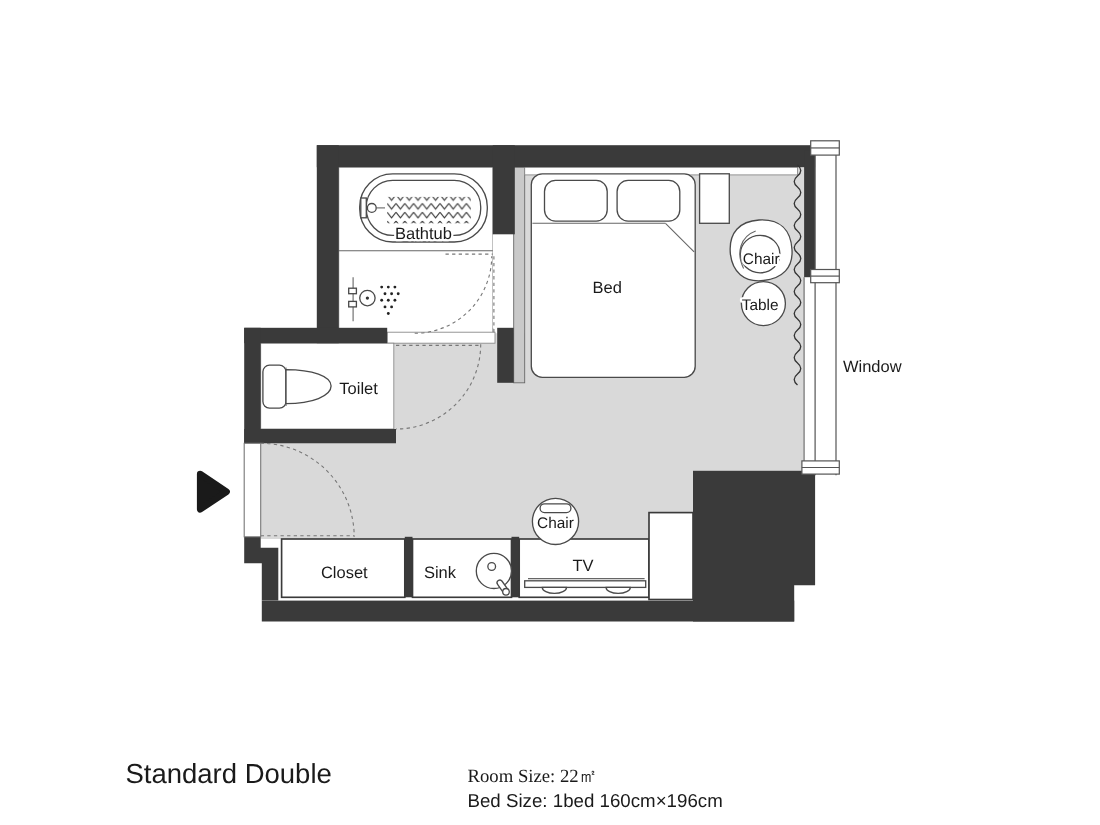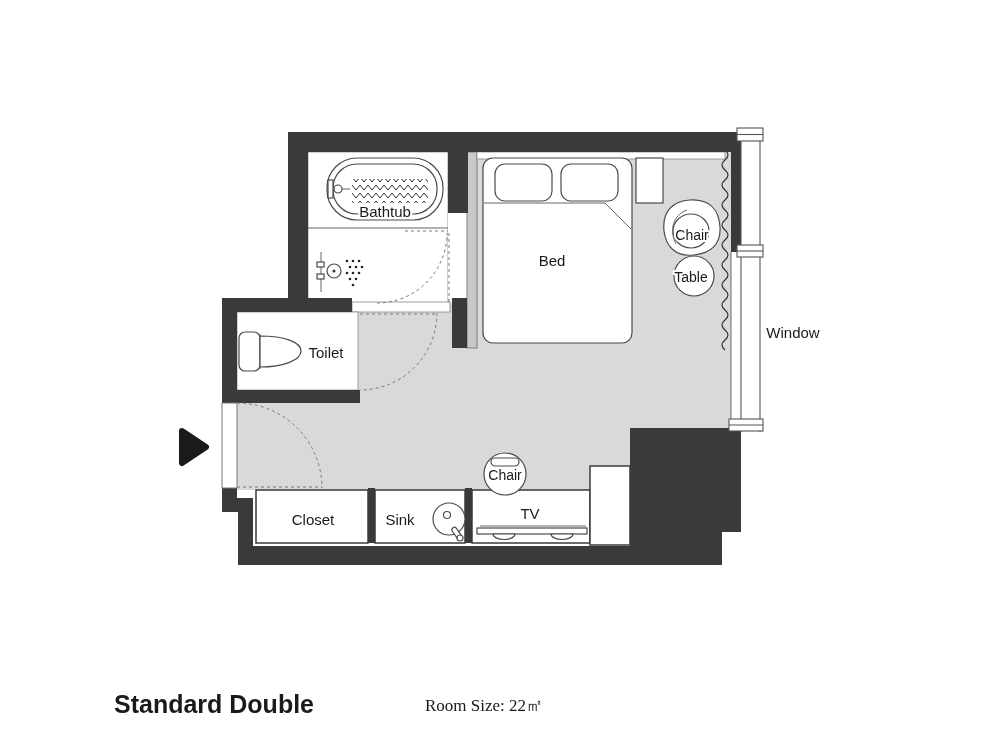--- a/index.html
+++ b/index.html
@@ -11,21 +11,21 @@
   #plan-svg{position:absolute;left:0;top:0;}
   .plan-label{font-family:"Liberation Sans",sans-serif;font-size:15px;fill:var(--text);
               text-anchor:middle;paint-order:stroke;stroke:#ffffff;stroke-width:4px;
               stroke-linejoin:round;}
   .plan-label.small{font-size:14px;}
   .wall{fill:var(--wall);stroke:none;}
   .thin{stroke:#666;stroke-width:1;fill:none;}
   .fixture{fill:#ffffff;stroke:#4a4a4a;stroke-width:1.2;}
   .dash{fill:none;stroke:#777;stroke-width:1;stroke-dasharray:3 3;}
   .box{fill:#ffffff;stroke:#3a3a3a;stroke-width:1.5;}
-  #room-name{position:absolute;left:114px;top:690px;font-size:25px;font-weight:bold;
+  #room-name{position:absolute;left:114px;top:690px;font-size:25px;font-weight:normal;
              color:var(--text);letter-spacing:0px;}
   #room-size{position:absolute;left:425px;top:694px;font-size:17px;color:var(--text);font-family:Liberation Serif, serif;}
   #bed-size{position:absolute;left:425px;top:719px;font-size:17px;color:var(--text);}
 </style>
 </head>
 <body>
 
 <div id="stage">
   <svg id="plan-svg" width="1000" height="750" viewBox="0 0 1000 750">
     <defs>
@@ -168,13 +168,14 @@
     <text class="plan-label small" x="691" y="282">Table</text>
     <text class="plan-label" x="793" y="338">Window</text>
     <text class="plan-label small" x="505" y="480">Chair</text>
     <text class="plan-label" x="313" y="525">Closet</text>
     <text class="plan-label" x="400" y="525">Sink</text>
     <text class="plan-label" x="530" y="519">TV</text>
   </svg>
 
   <div id="room-name">Standard Double</div>
   <div id="room-size">Room Size: 22㎡</div>
+  <div id="bed-size">Bed Size: 1bed 160cm×196cm</div>
 </div>
 
 </body></html>

